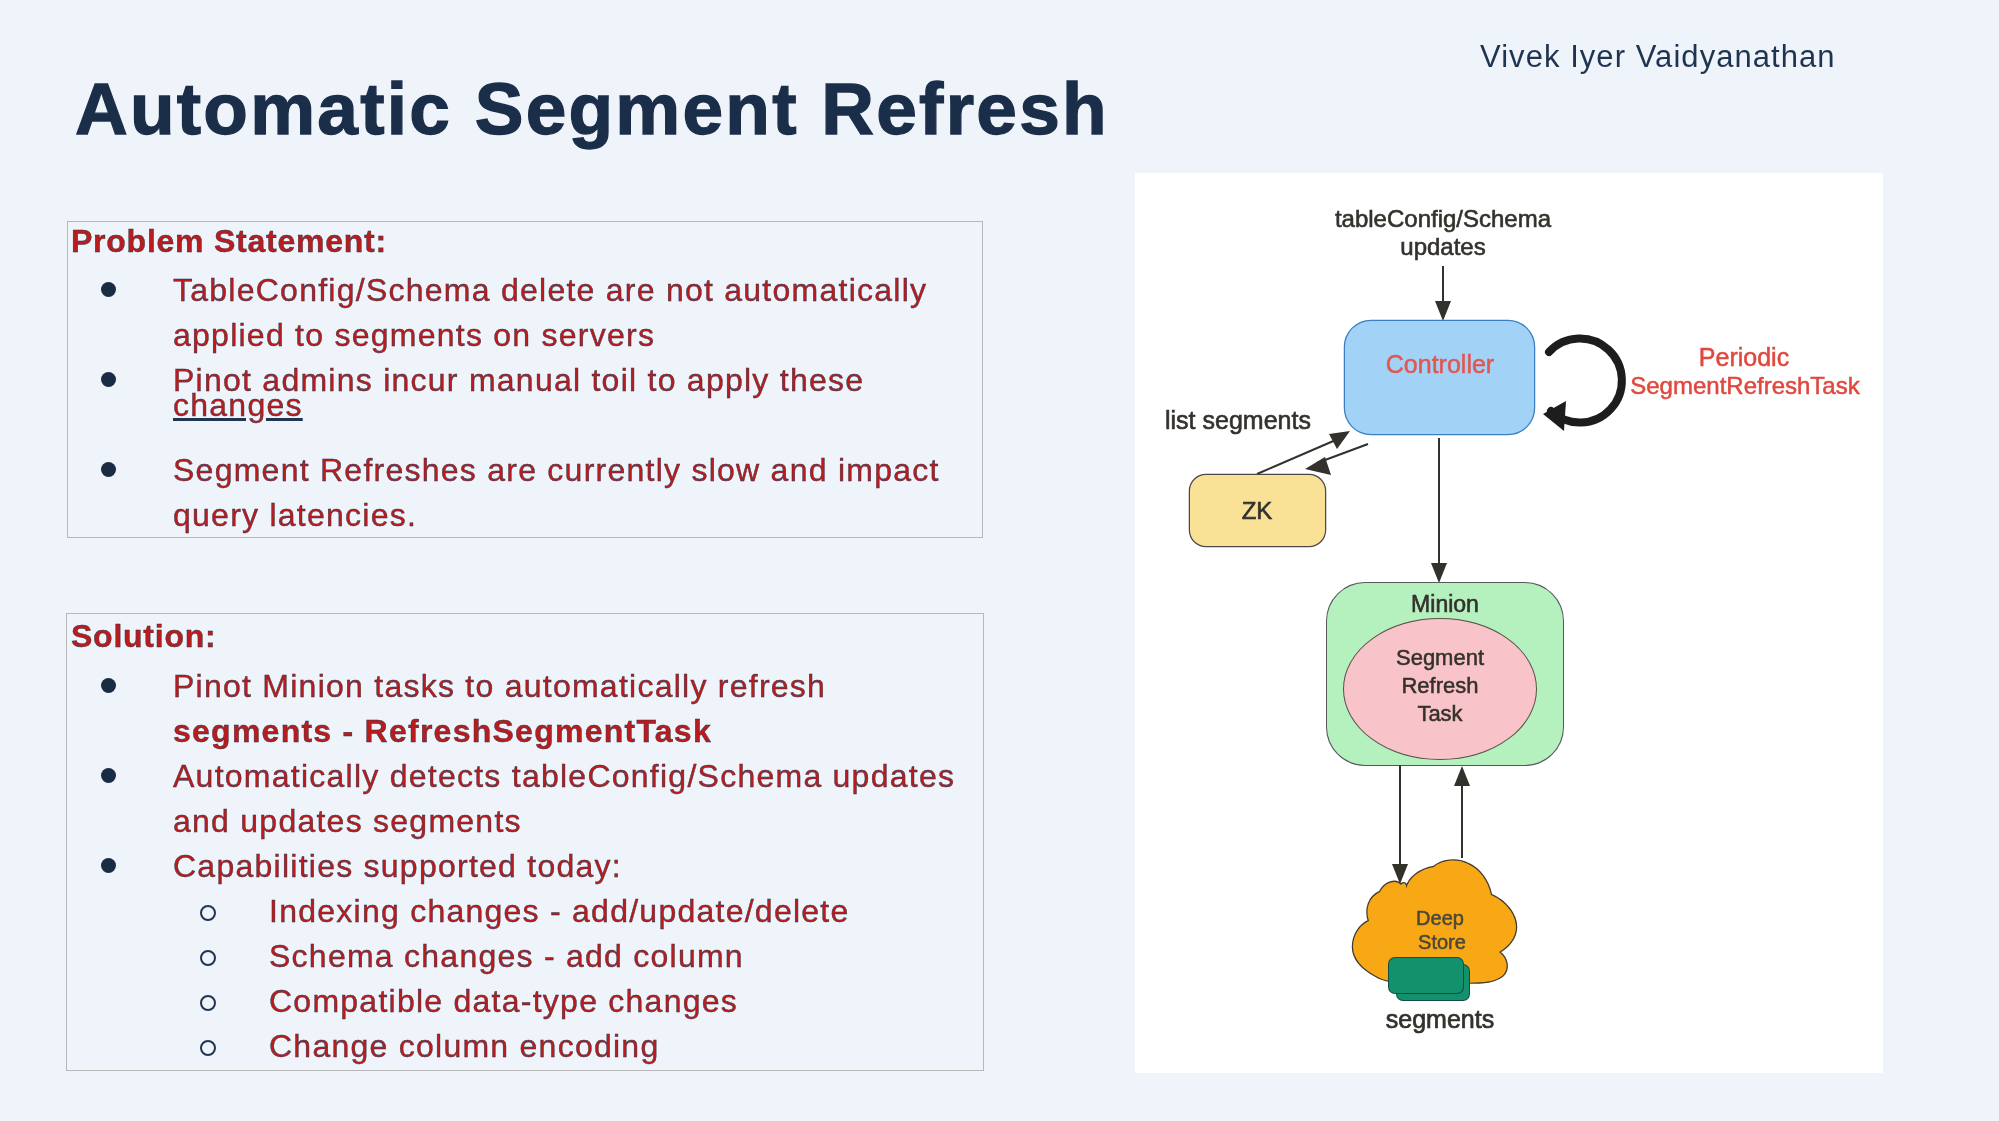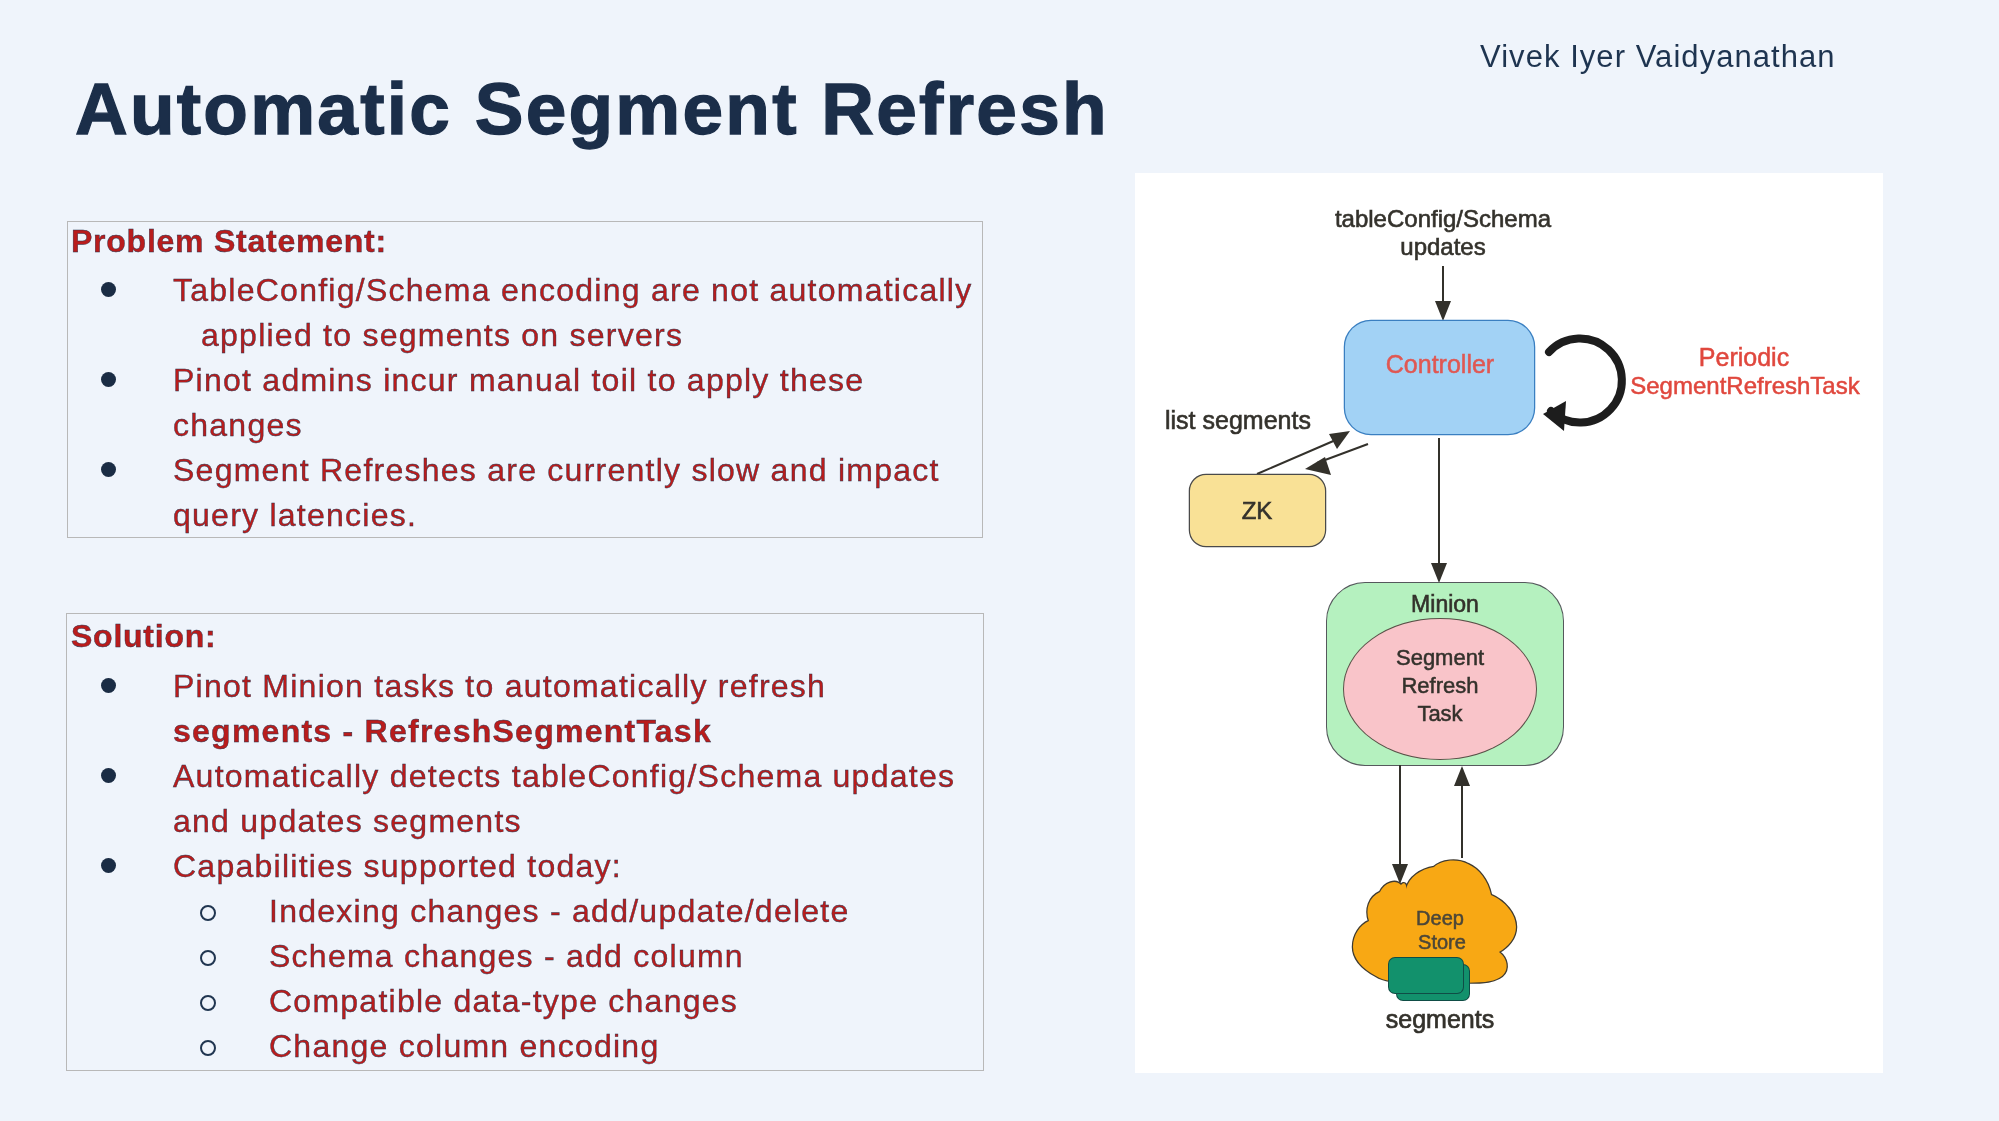--- a/index.html
+++ b/index.html
@@ -17,25 +17,25 @@
   .panel{left:1135px;top:173px;width:748px;height:900px;background:#ffffff;}
 </style>
 </head>
 <body>
 <div class="abs title">Automatic Segment Refresh</div>
 <div class="abs byline">Vivek Iyer Vaidyanathan</div>
 
 <div class="abs box" style="left:67px;top:221px;width:914px;height:315px;"></div>
 <div class="abs ln hd" style="left:71px;top:219px;">Problem Statement:</div>
 <span class="abs dot" style="left:101px;top:282px;"></span>
-<div class="abs ln" style="left:173px;top:268px;">TableConfig/Schema encoding are not automatically</div>
-<div class="abs ln" style="left:173px;top:313px;margin-left:28px;">applied to segments on servers</div>
+<div class="abs ln" style="left:173px;top:268px;">TableConfig/Schema delete are not automatically</div>
+<div class="abs ln" style="left:173px;top:313px;">applied to segments on servers</div>
 <span class="abs dot" style="left:101px;top:372px;"></span>
 <div class="abs ln" style="left:173px;top:358px;">Pinot admins incur manual toil to apply these</div>
-<div class="abs ln" style="left:173px;top:403px;">changes</div>
+<div class="abs ln" style="left:173px;top:383px;text-decoration:underline;">changes</div>
 <span class="abs dot" style="left:101px;top:462px;"></span>
 <div class="abs ln" style="left:173px;top:448px;">Segment Refreshes are currently slow and impact</div>
 <div class="abs ln" style="left:173px;top:493px;text-align:right;">query latencies.</div>
 
 <div class="abs box" style="left:66px;top:613px;width:916px;height:456px;"></div>
 <div class="abs ln hd" style="left:71px;top:614px;">Solution:</div>
 <span class="abs dot" style="left:101px;top:678px;"></span>
 <div class="abs ln" style="left:173px;top:664px;">Pinot Minion tasks to automatically refresh</div>
 <div class="abs ln" style="left:173px;top:709px;font-weight:bold;">segments - RefreshSegmentTask</div>
 <span class="abs dot" style="left:101px;top:768px;"></span>

